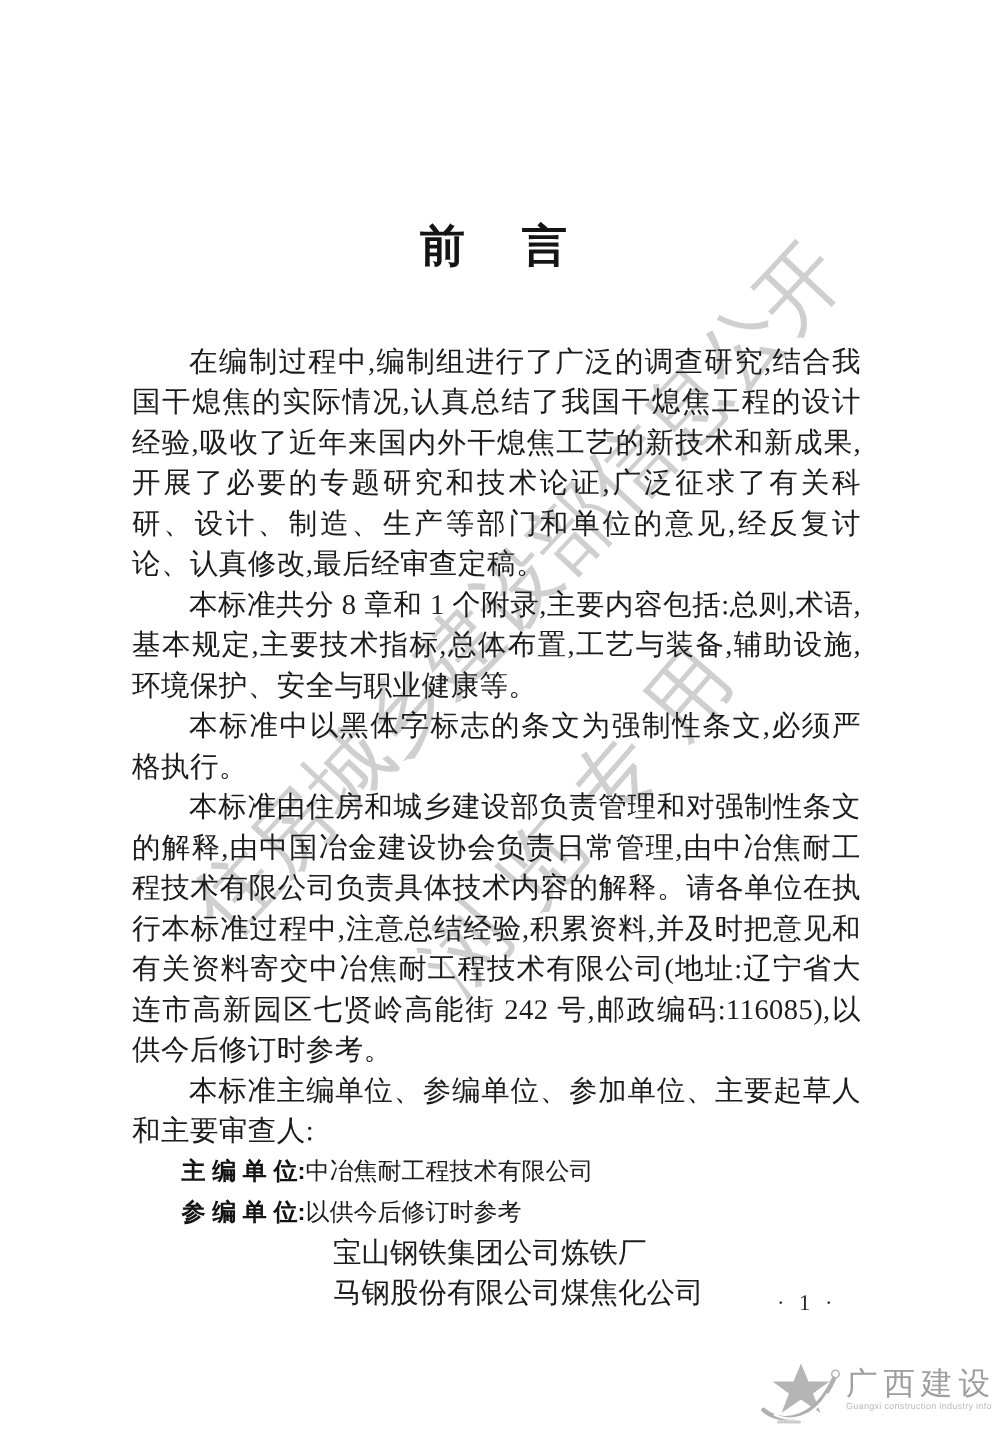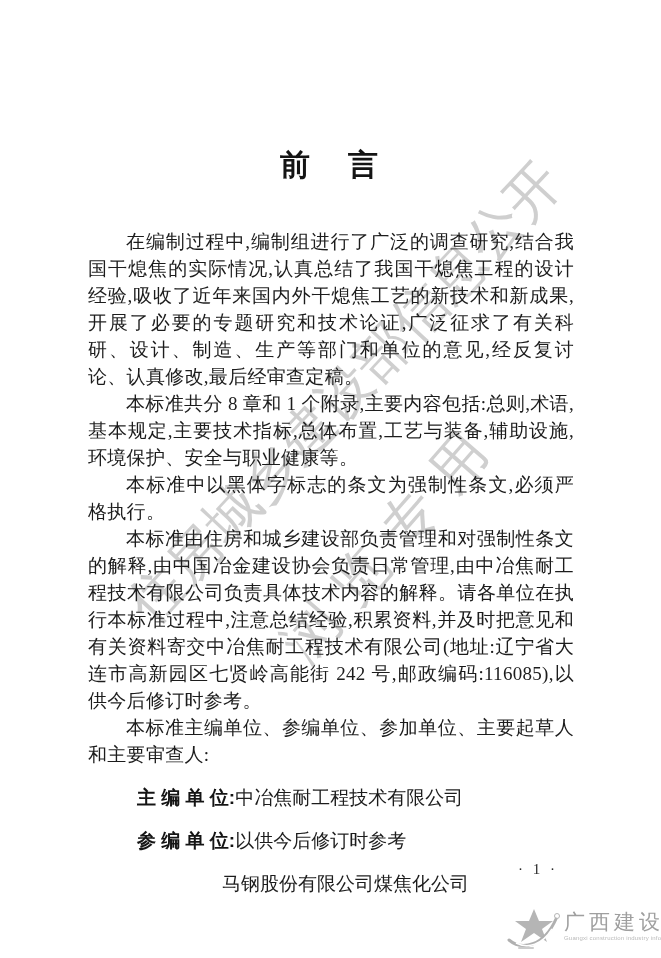--- a/index.html
+++ b/index.html
@@ -55,23 +55,23 @@
   }
   .para {
     margin: 0;
     font-size: 19px;
     line-height: 27px;
     text-align: justify;
     text-indent: 2em;
     letter-spacing: 0.3px;
   }
   .unit-row {
-    margin: 16px;
+    margin: 0;
     padding-left: 33px;
-    font-size: 19px;
+    font-size: 16px;
     line-height: 27px;
     white-space: nowrap;
   }
   .unit-label {
     font-weight: bold;
     font-family: "Liberation Sans", "DejaVu Sans", sans-serif;
     color: #141414;
   }
   .unit-cont {
     margin: 0;
@@ -138,20 +138,21 @@
     <p class="para">在编制过程中,编制组进行了广泛的调查研究,结合我国干熄焦的实际情况,认真总结了我国干熄焦工程的设计经验,吸收了近年来国内外干熄焦工艺的新技术和新成果,开展了必要的专题研究和技术论证,广泛征求了有关科研、设计、制造、生产等部门和单位的意见,经反复讨论、认真修改,最后经审查定稿。</p>
     <p class="para">本标准共分 8 章和 1 个附录,主要内容包括:总则,术语,基本规定,主要技术指标,总体布置,工艺与装备,辅助设施,环境保护、安全与职业健康等。</p>
     <p class="para">本标准中以黑体字标志的条文为强制性条文,必须严格执行。</p>
     <p class="para">本标准由住房和城乡建设部负责管理和对强制性条文的解释,由中国冶金建设协会负责日常管理,由中冶焦耐工程技术有限公司负责具体技术内容的解释。请各单位在执行本标准过程中,注意总结经验,积累资料,并及时把意见和有关资料寄交中冶焦耐工程技术有限公司(地址:辽宁省大连市高新园区七贤岭高能街 242 号,邮政编码:116085),以供今后修订时参考。</p>
     <p class="para">本标准主编单位、参编单位、参加单位、主要起草人和主要审查人:</p>
 
     <div class="unit-row"><span class="unit-label">主 编 单 位:</span><span class="unit-value">中冶焦耐工程技术有限公司</span></div>
 
     <div class="unit-row"><span class="unit-label">参 编 单 位:</span><span class="unit-value">以供今后修订时参考</span></div>
 
+    <div class="unit-cont">宝山钢铁集团公司炼铁厂</div>
     <div class="unit-cont">马钢股份有限公司煤焦化公司</div>
   </div>
 
   <div class="page-number">· 1 ·</div>
 
   <div class="footer-logo">
     <svg class="logo-icon" width="54" height="52" viewBox="0 0 54 52" aria-hidden="true">
 
       <path d="M28 7 L33 19 L47 19 L36 27 L41 40 L28 31 L15 40 L20 27 L9 19 L23 19 Z" fill="#b5b5b5"></path>
 

